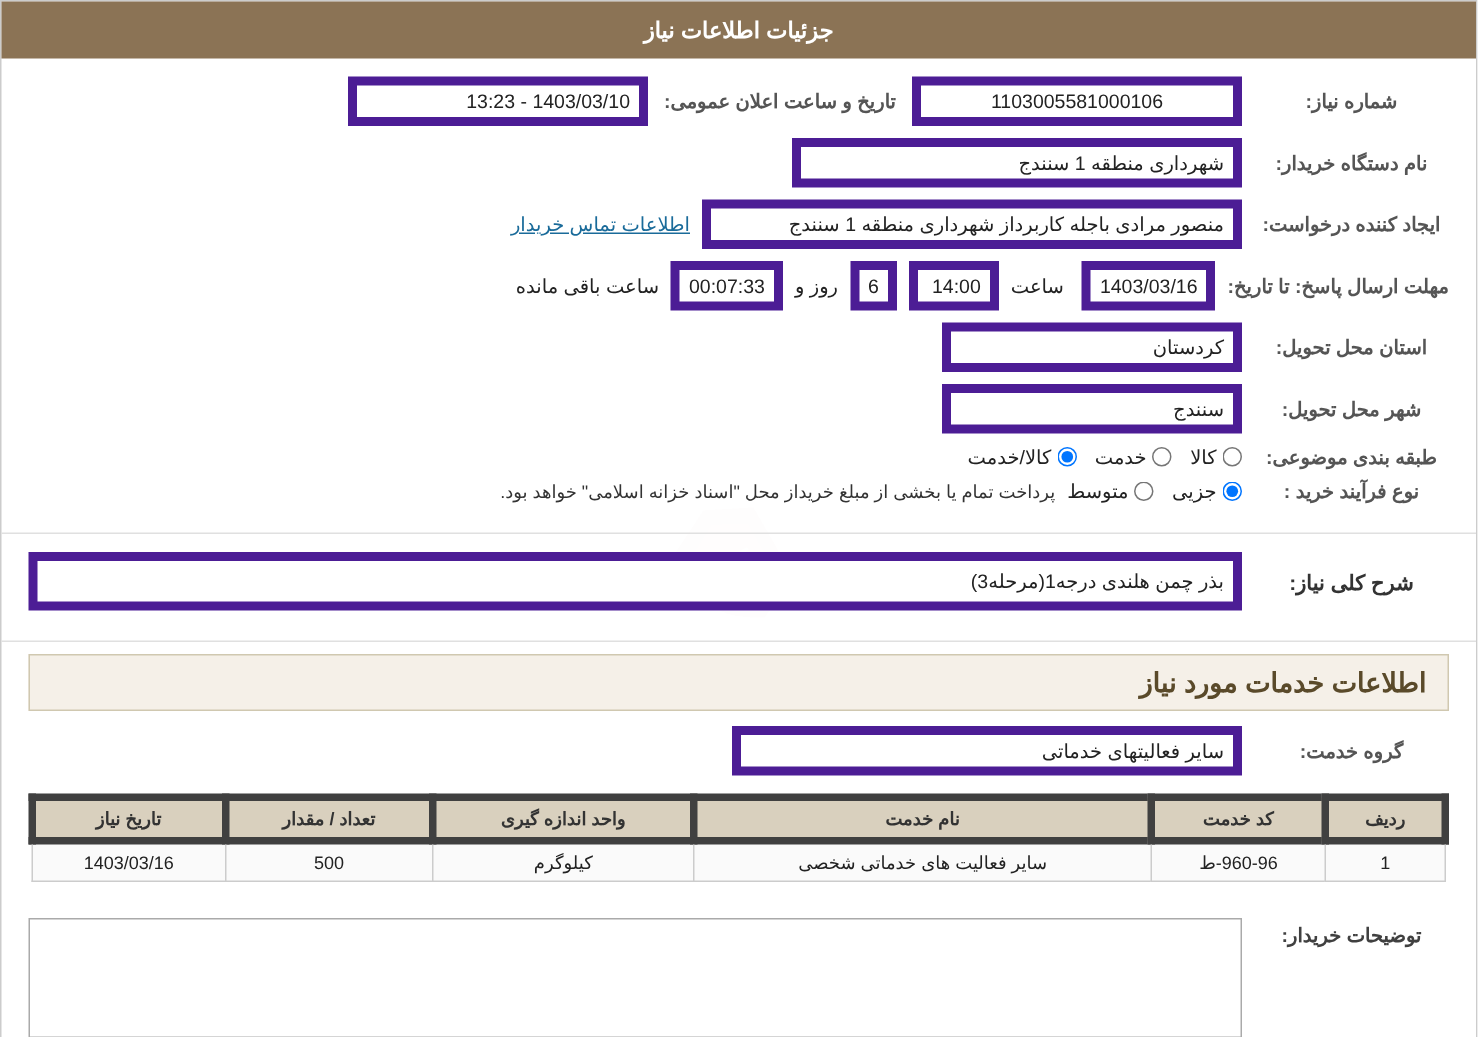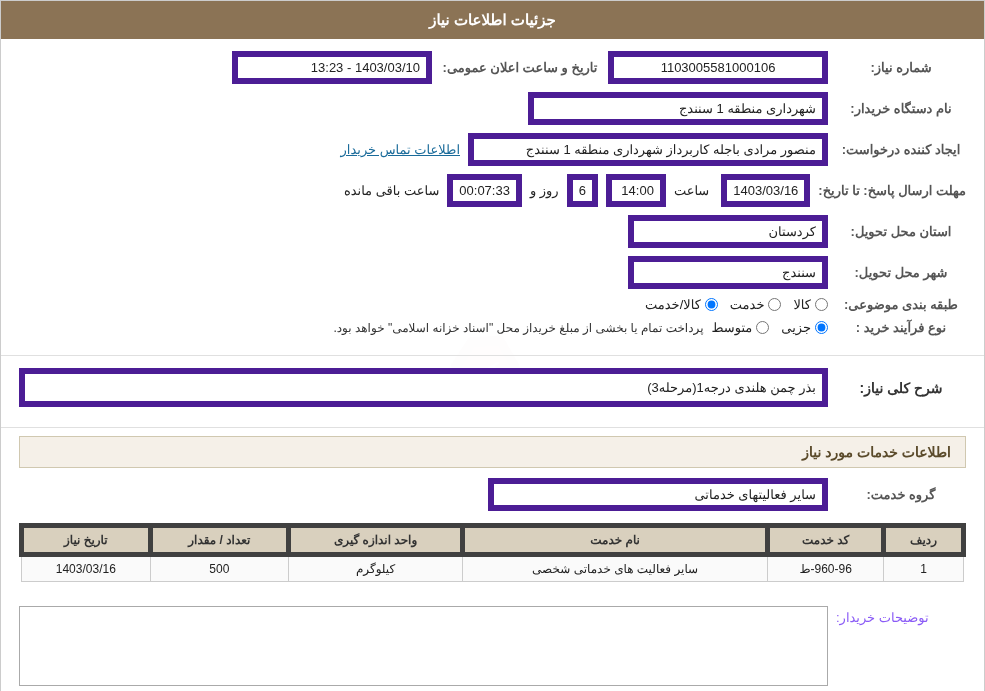--- a/index.html
+++ b/index.html
@@ -55,21 +55,21 @@
     .input-box.xsmall { min-width: 60px; }
     .input-box.number-id { min-width: 220px; text-align: center; font-size: 13px; }
     .link-style { color: #1a6b9a; text-decoration: underline; cursor: pointer; }
     .radio-group { display: flex; align-items: center; gap: 12px; }
     .radio-item { display: flex; align-items: center; gap: 4px; direction: rtl; }
     .section-title {
       background: #f5f0e8;
       border: 1px solid #d0c8b0;
       color: #5a4a2a;
       font-weight: bold;
-      font-size: 14px;
+      font-size: 18px;
       text-align: right;
       padding: 7px 14px;
       margin-bottom: 10px;
     }
     .table-section {
       padding: 8px 18px 12px;
     }
     table {
       width: 100%;
       border-collapse: collapse;
@@ -144,25 +144,25 @@
     .content-over-watermark {
       position: relative;
       z-index: 1;
     }
     .description-row {
       display: flex;
       align-items: flex-start;
       gap: 8px;
     }
     .description-label {
-      color: #8b5cf6;
+      color: #404040;
       white-space: nowrap;
       min-width: 130px;
-      text-align: left;
-      font-weight: normal;
+      text-align: center;
+      font-weight: bold;
       flex-shrink: 0;
       padding-top: 4px;
     }
     .flex-1 { flex: 1; }
     .notice-text { font-size: 12px; color: #333; direction: rtl; }
     .shield-logo {
       width: 90px;
       height: 90px;
       opacity: 0.12;
     }

